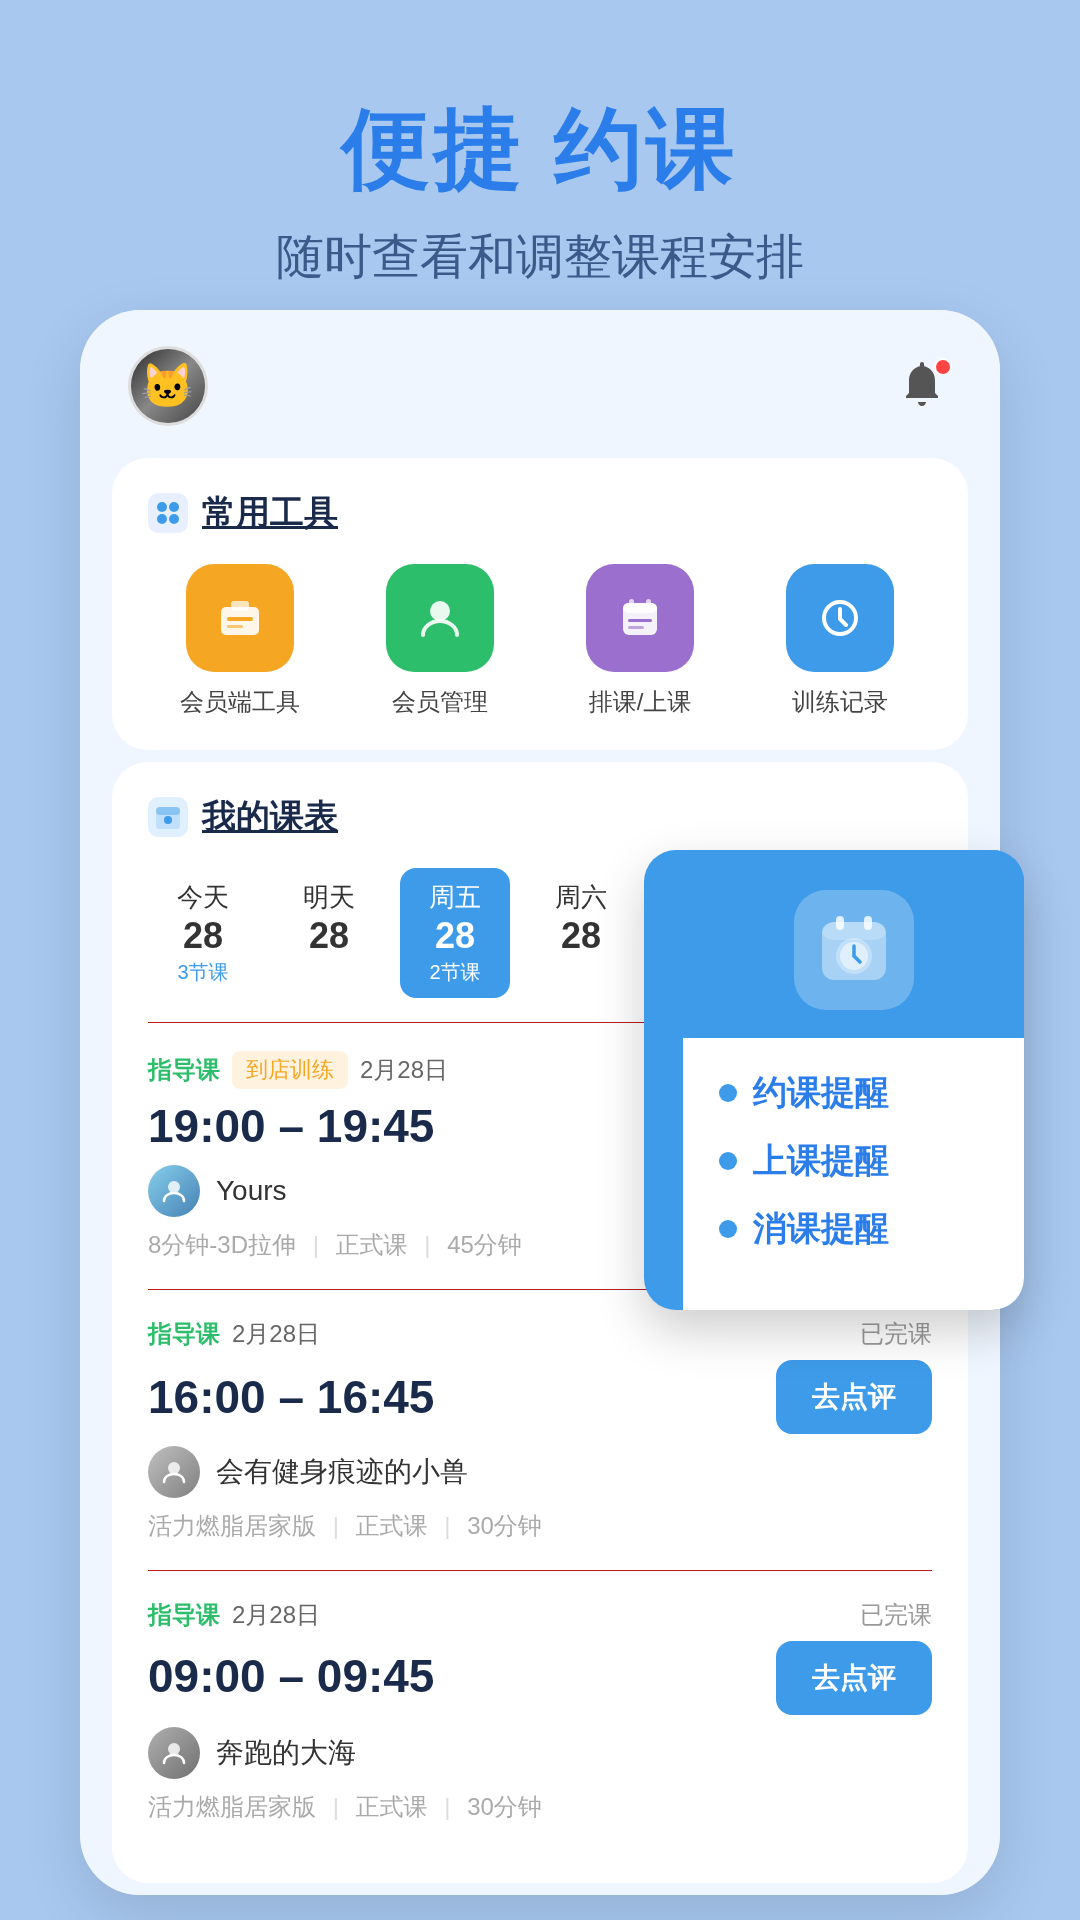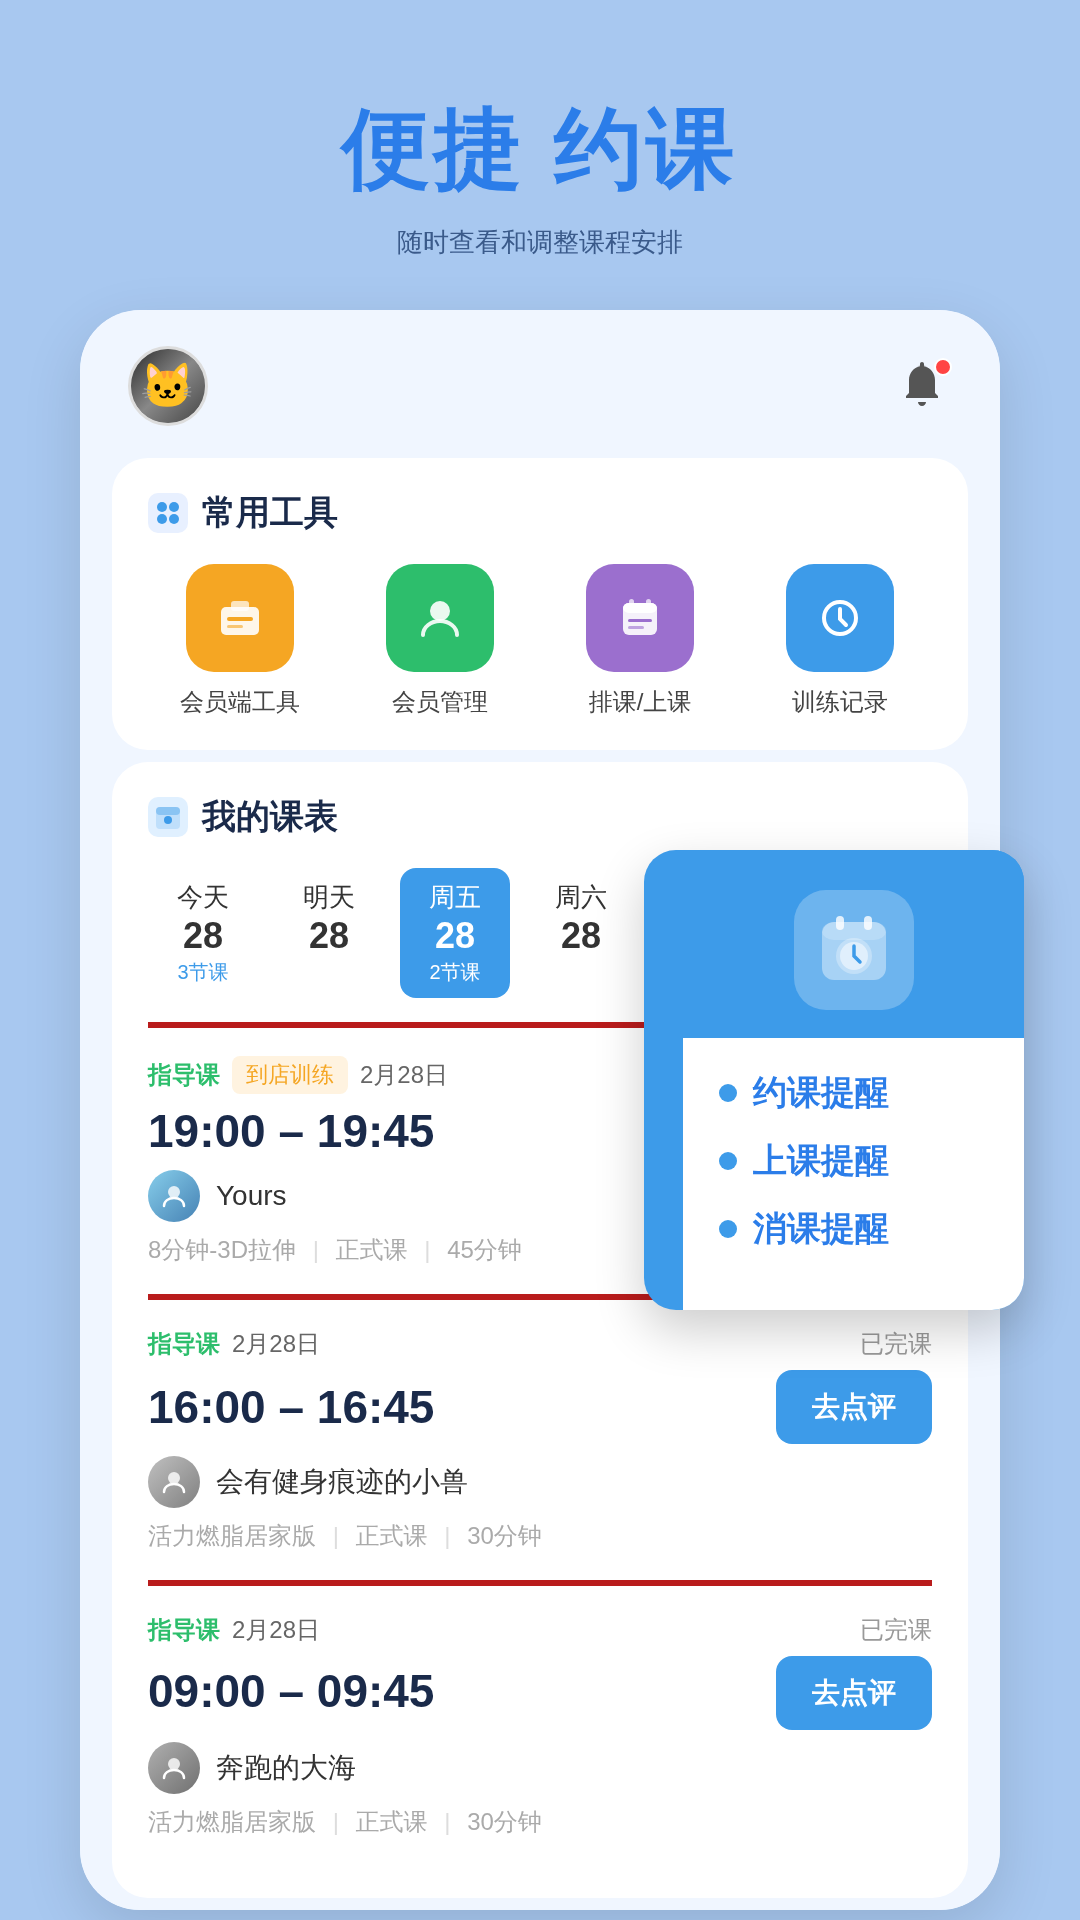--- a/index.html
+++ b/index.html
@@ -21,21 +21,21 @@
     .header-title {
       font-size: 88px;
       font-weight: 900;
       color: #1a2a4a;
       letter-spacing: 4px;
     }
     .header-title span {
       color: #2b7de9;
     }
     .header-subtitle {
-      font-size: 26px;
+      font-size: 48px;
       color: #3a5a8a;
       margin-top: 16px;
       font-weight: 400;
     }
 
     
     .phone-wrapper {
       position: absolute;
       top: 310px;
       left: 80px;
@@ -114,20 +114,21 @@
     }
 
     .section-title {
       display: flex;
       align-items: center;
       gap: 14px;
       font-size: 34px;
       font-weight: 700;
       color: #1a2a4a;
       margin-bottom: 28px;
+      text-decoration: underline;
     }
     .section-icon-tools {
       width: 40px;
       height: 40px;
       background: #e8f0ff;
       border-radius: 10px;
       display: flex;
       align-items: center;
       justify-content: center;
       font-size: 22px;
@@ -213,21 +214,21 @@
       font-size: 20px;
       margin-top: 2px;
     }
     .day-tab.active .day-count { color: white; text-align: center; }
     .day-tab.inactive .day-count { color: #3d9be9; }
     .day-tab.active .day-name,
     .day-tab.active .day-num { color: white; }
 
     
     .class-item {
-      border-top: 6px solid #b91c1c;
+      border-top: 1px solid #b91c1c;
       padding: 28px 0;
     }
     .class-header {
       display: flex;
       justify-content: space-between;
       align-items: center;
       margin-bottom: 10px;
     }
     .class-tags {
       display: flex;

